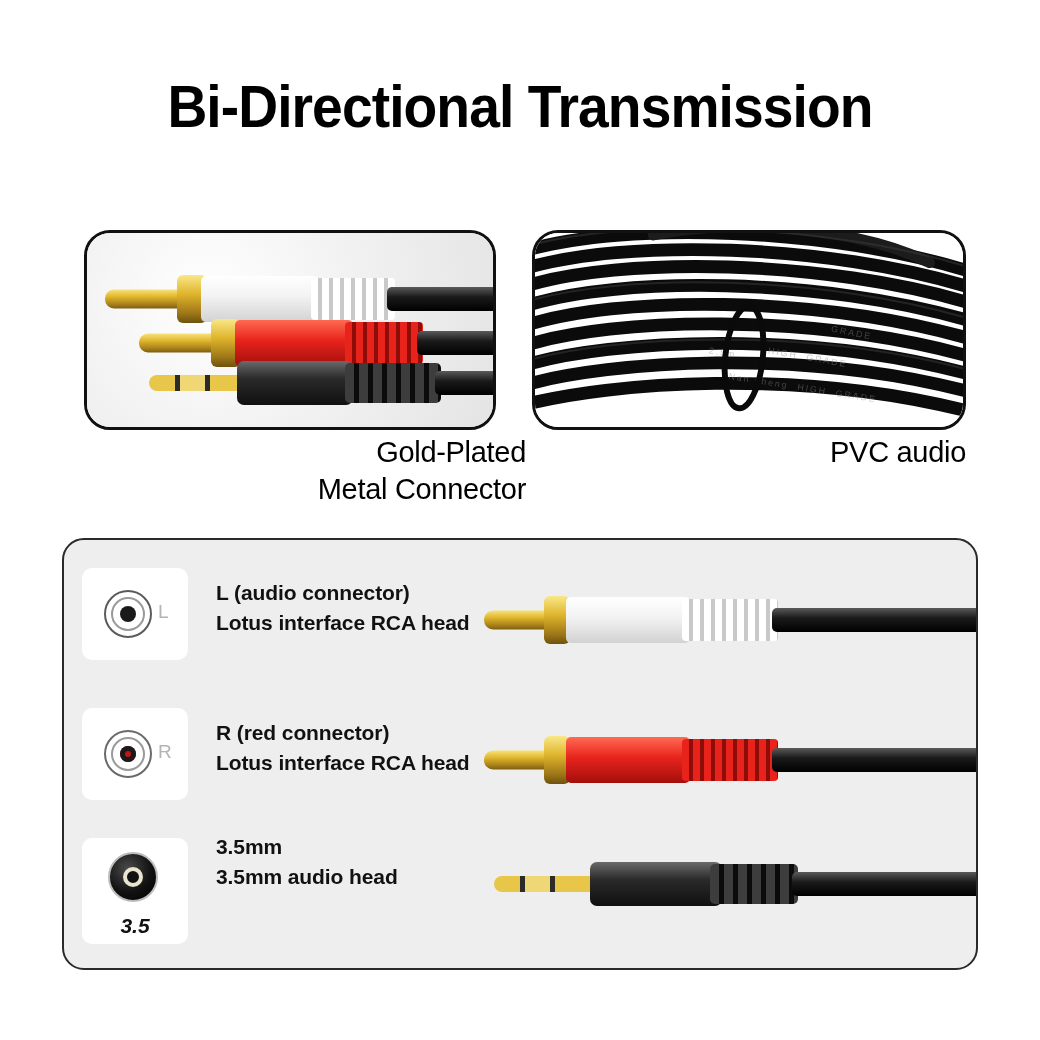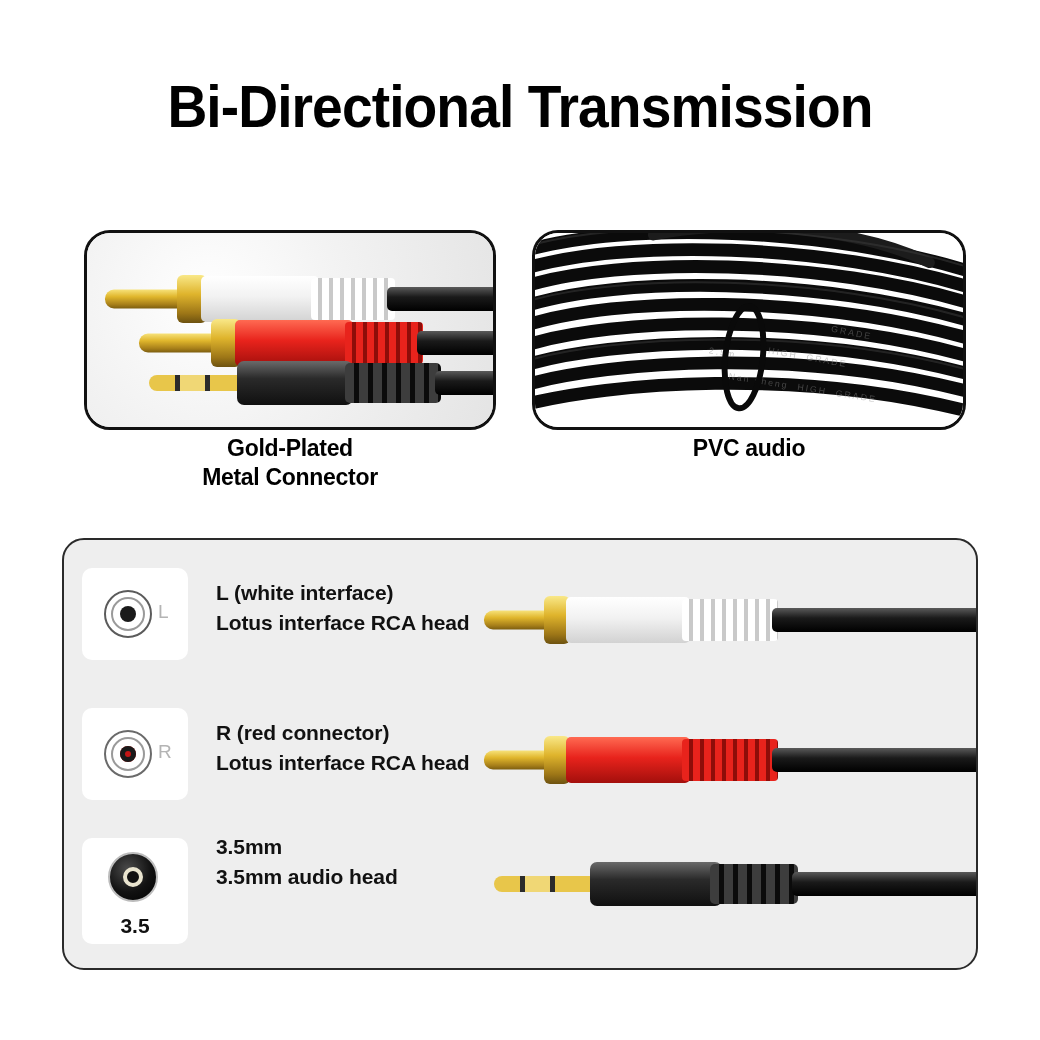--- a/index.html
+++ b/index.html
@@ -31,23 +31,23 @@
     border: 3px solid #111111;
     border-radius: 26px;
     overflow: hidden;
     background: #f4f4f4;
   }
   #panel-left  { left: 84px;  top: 230px; width: 412px; height: 200px; }
   #panel-right { left: 532px; top: 230px; width: 434px; height: 200px; }
 
   .caption {
     position: absolute;
-    text-align: center;
-    font-weight: bold;
-    font-size: 23px;
+    text-align: right;
+    font-weight: normal;
+    font-size: 29px;
     color: #000;
     line-height: 1.26;
     letter-spacing: -0.3px;
   }
   #cap-left  { left: 54px;  top: 434px; width: 472px; }
   #cap-right { left: 532px; top: 434px; width: 434px; }
 
   
   .scene { position: absolute; inset: 0; }
   .scene-bg-left {
@@ -203,20 +203,21 @@
     font-weight: normal;
     color: #b4b4b4;
   }
   .tile-caption {
     position: absolute;
     left: 0; right: 0; bottom: 6px;
     text-align: center;
     font-size: 21px;
     font-weight: bold;
     color: #111111;
+    font-style: italic;
   }
 
   .spec-text {
     position: absolute;
     left: 152px; top: 18px;
     font-size: 21px;
     line-height: 1.42;
     color: #111111;
     font-weight: bold;
     letter-spacing: -0.1px;
@@ -308,21 +309,21 @@
     <div class="spec-row" id="row-1">
       <div class="icon-tile">
         <div class="jack-icon">
           <div class="jack-rings">
             <div class="hole"></div>
           </div>
         </div>
         <div class="tile-letter">L</div>
       </div>
       <div class="spec-text">
-        <span>L (white interface)</span>
+        <span>L (audio connector)</span>
         <span class="l2">Lotus interface RCA head</span>
       </div>
       <div class="conn-photo">
         <div class="rca" style="left:0; top:36px; width:560px;">
           <div class="pin" style="width:72px;"></div>
           <div class="collar" style="left:60px; width:26px;"></div>
           <div class="body body-white" style="left:82px; width:124px;"></div>
           <div class="grip grip-white" style="left:198px; width:96px;"></div>
           <div class="cable-black" style="left:288px; right:-10px;"></div>
         </div>

